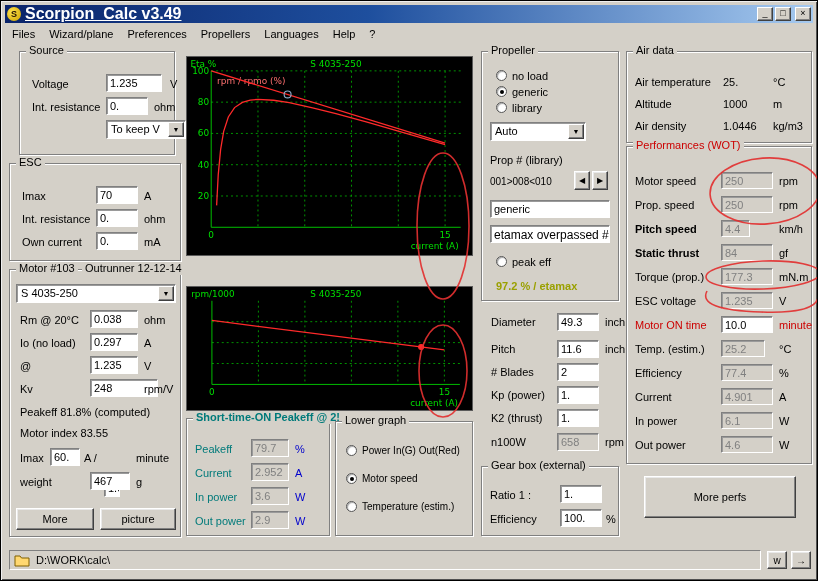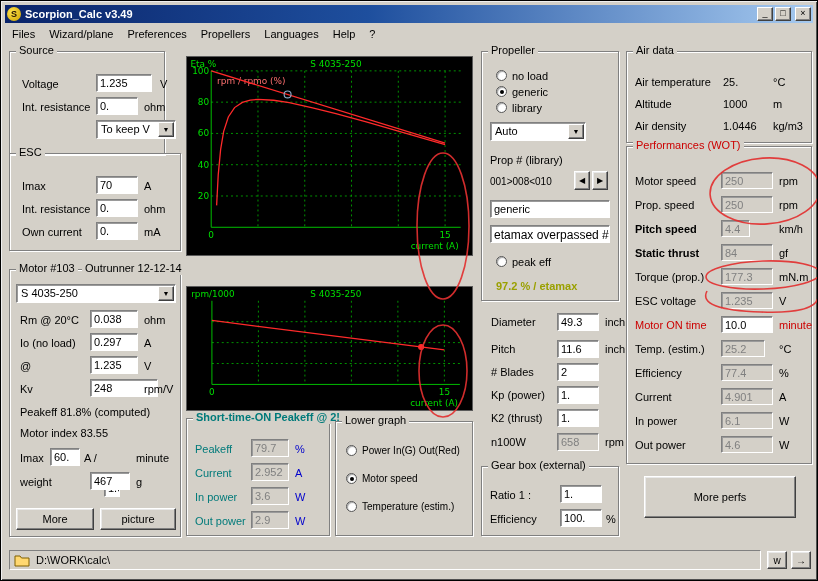--- a/index.html
+++ b/index.html
@@ -9,21 +9,21 @@
   #app { position:relative; width:818px; height:581px; background:#d4d0c8; overflow:hidden;
          border:1px solid #000; box-shadow:inset 1px 1px 0 #efefef, inset -1px -1px 0 #505050; }
   .abs { position:absolute; }
   
   .titlebar { position:absolute; left:4px; top:4px; right:4px; height:18px;
     background:linear-gradient(90deg,#0a246a,#1e4f9e 45%,#a6caf0); color:#fff;
     display:flex; align-items:center; padding:0 2px; }
   .titlebar .app-ico { width:14px; height:14px; border-radius:50%;
     background:radial-gradient(circle at 35% 35%, #ffe24a, #caa000); color:#201000;
     font-size:9px; font-weight:bold; display:flex; align-items:center; justify-content:center; margin-right:4px; }
-  .titlebar .ttl { font-weight:bold; font-size:11px; flex:1; white-space:nowrap; }
+  .titlebar .ttl { font-weight:bold; font-size:16px; flex:1; white-space:nowrap;text-decoration:underline; }
   .cap-btn { width:16px; height:14px; margin-left:2px; background:#d4d0c8; color:#000;
     border:1px solid; border-color:#fff #404040 #404040 #fff; box-shadow:inset -1px -1px 0 #808080;
     font-size:9px; line-height:11px; text-align:center; }
   
   .menubar { position:absolute; left:4px; top:24px; right:4px; height:17px; display:flex; align-items:center; }
   .menu-item { padding:1px 7px; white-space:nowrap; }
   
   .grp { position:absolute; border:1px solid #808080; box-shadow:inset 1px 1px 0 #fff, 1px 1px 0 #fff; }
   .cap { position:absolute; top:-8px; left:6px; background:#d4d0c8; padding:0 3px; white-space:nowrap; line-height:13px; }
   .lbl { position:absolute; white-space:nowrap; }
@@ -78,35 +78,35 @@
   <div class="menubar">
     <span class="menu-item">Files</span>
     <span class="menu-item">Wizard/plane</span>
     <span class="menu-item">Preferences</span>
     <span class="menu-item">Propellers</span>
     <span class="menu-item">Languages</span>
     <span class="menu-item">Help</span>
     <span class="menu-item">?</span>
   </div>
 
-  <div class="grp" style="left:8px;top:50px;width:156px;height:104px;">
+  <div class="grp" style="left:18px;top:50px;width:156px;height:104px;">
     <span class="cap">Source</span>
     <span class="lbl" style="left:12px;top:26px;">Voltage</span>
     <div class="fld" style="left:86px;top:22px;width:56px;">1.235</div>
     <span class="lbl" style="left:150px;top:26px;">V</span>
     <span class="lbl" style="left:12px;top:49px;">Int. resistance</span>
     <div class="fld" style="left:86px;top:45px;width:42px;">0.</div>
     <span class="lbl" style="left:134px;top:49px;">ohm</span>
     <div class="dd" style="left:86px;top:68px;width:80px;">
       <span>To keep V</span>
       <span class="arrow">▼</span>
     </div>
   </div>
 
-  <div class="grp" style="left:8px;top:152px;width:172px;height:98px;">
+  <div class="grp" style="left:8px;top:162px;width:172px;height:98px;">
     <span class="cap">ESC</span>
     <span class="lbl" style="left:12px;top:26px;">Imax</span>
     <div class="fld" style="left:86px;top:22px;width:42px;">70</div>
     <span class="lbl" style="left:134px;top:26px;">A</span>
     <span class="lbl" style="left:12px;top:49px;">Int. resistance</span>
     <div class="fld" style="left:86px;top:45px;width:42px;">0.</div>
     <span class="lbl" style="left:134px;top:49px;">ohm</span>
     <span class="lbl" style="left:12px;top:72px;">Own current</span>
     <div class="fld" style="left:86px;top:68px;width:42px;">0.</div>
     <span class="lbl" style="left:134px;top:72px;">mA</span>

